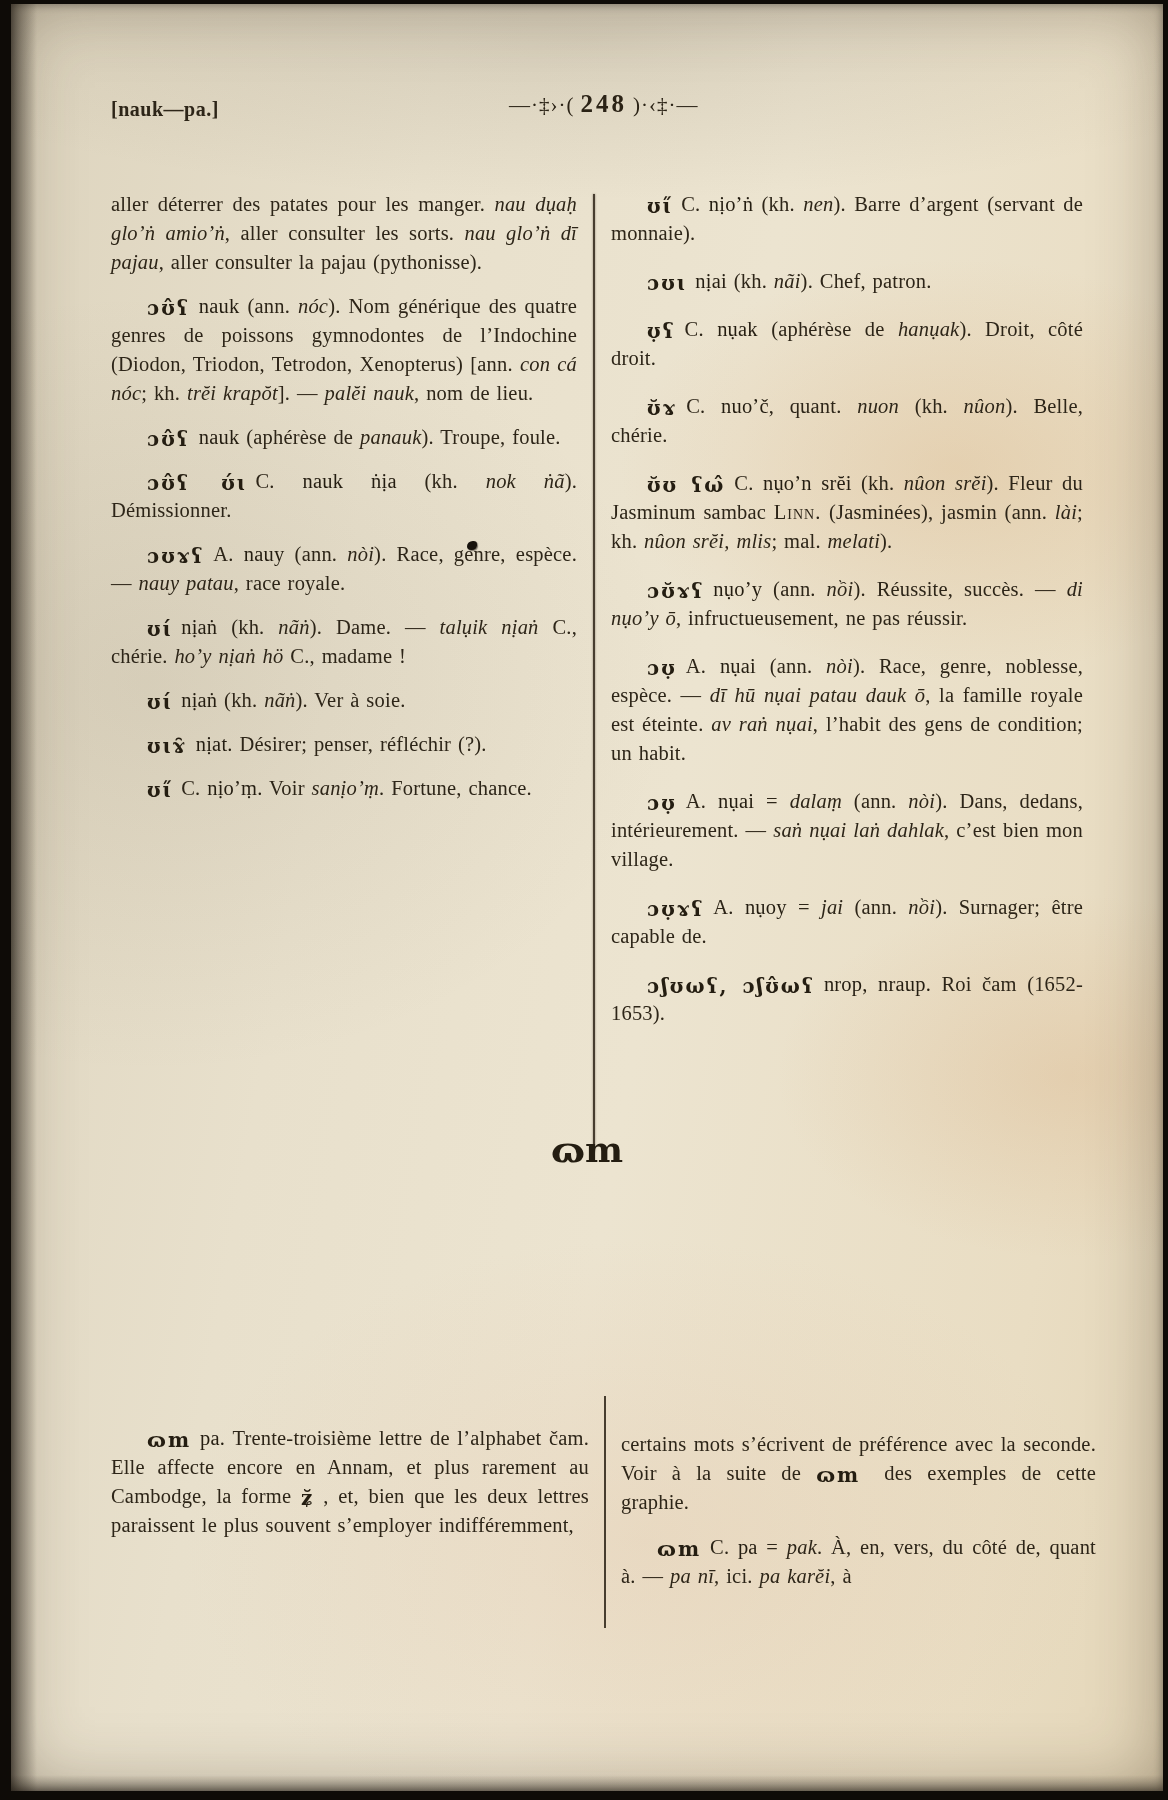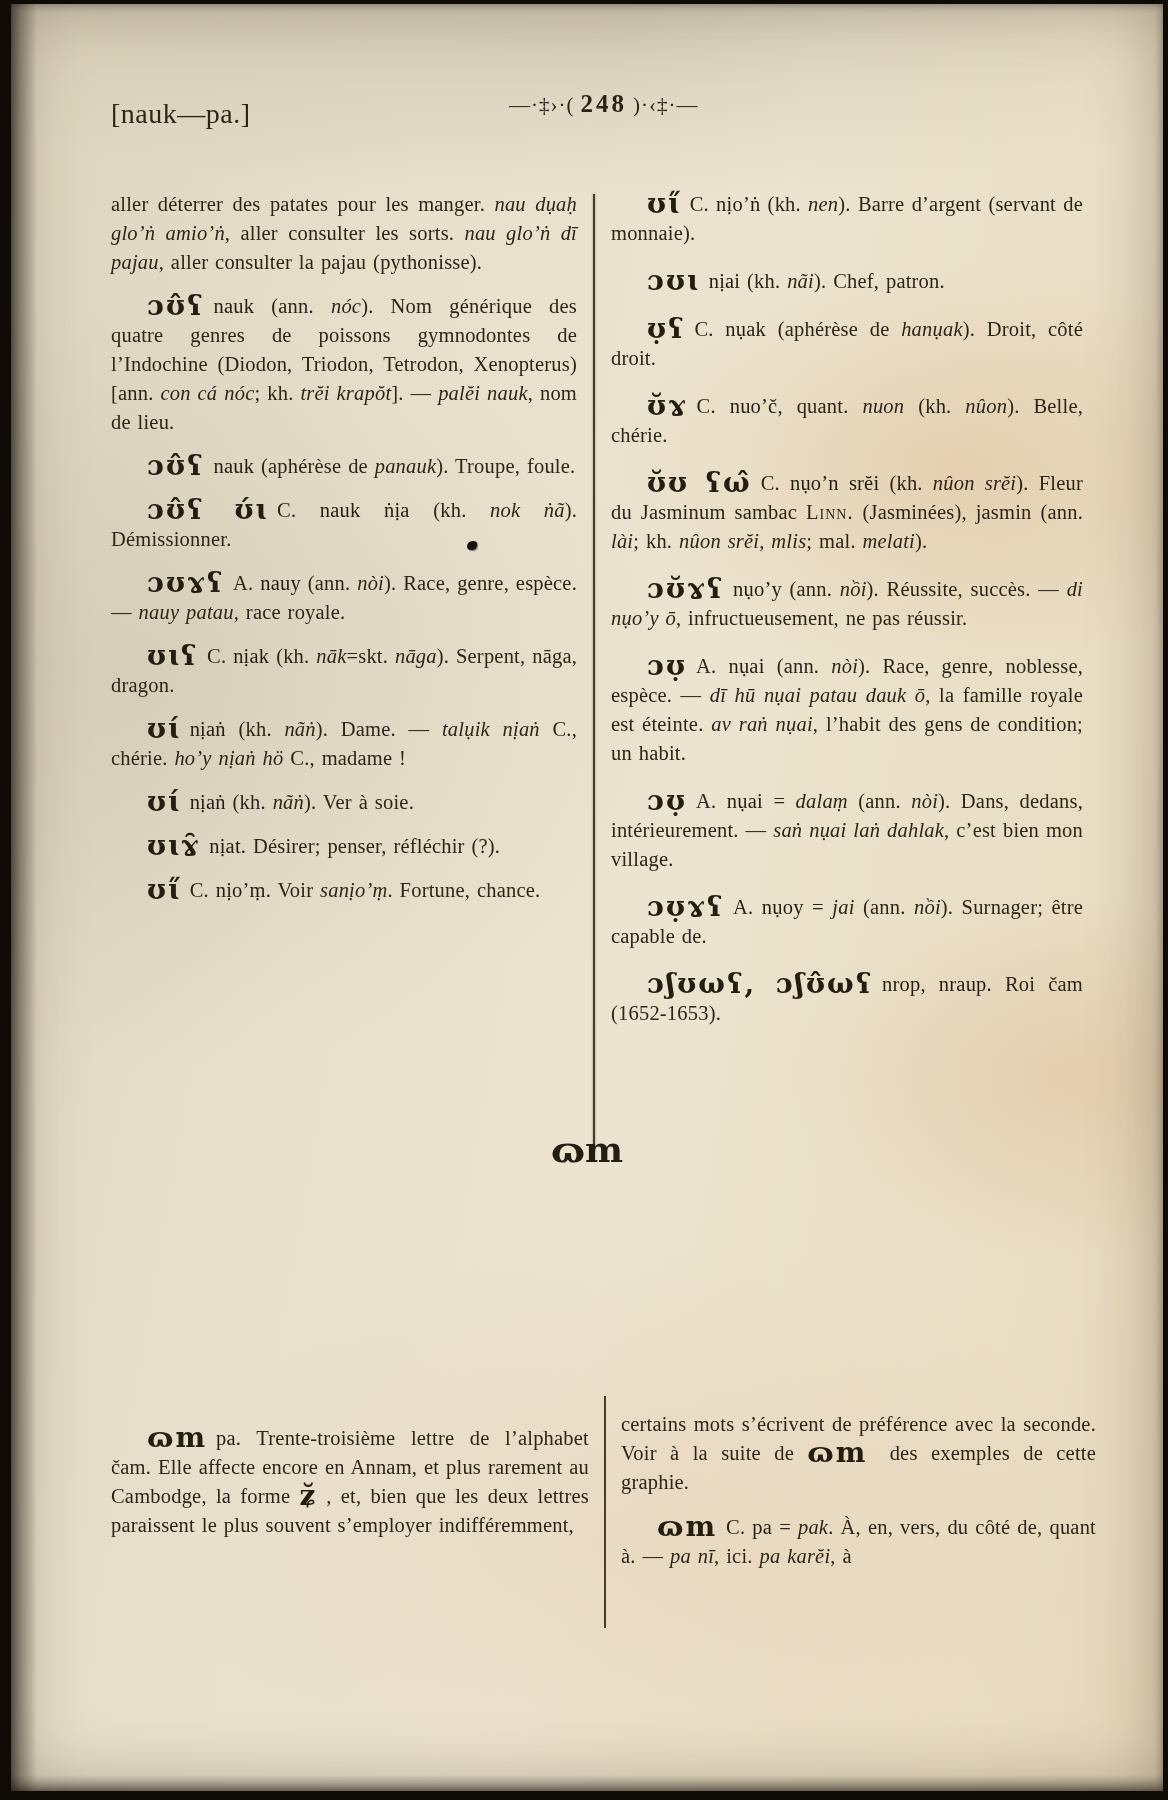--- a/index.html
+++ b/index.html
@@ -15,49 +15,49 @@
     background:
       radial-gradient(ellipse 480px 300px at 82% 26%, rgba(214,170,118,.30), transparent 70%),
       radial-gradient(ellipse 420px 260px at 92% 60%, rgba(212,168,122,.28), transparent 70%),
       radial-gradient(ellipse 640px 420px at 55% 86%, rgba(224,188,158,.25), transparent 72%),
       radial-gradient(ellipse 700px 520px at 12% 38%, rgba(120,110,90,.12), transparent 75%),
       radial-gradient(ellipse 900px 200px at 50% 2%, rgba(110,100,80,.14), transparent 80%),
       linear-gradient(100deg,#ddd4be,#e8e0cc 30%,#ece4d0 55%,#e9ddc3 85%,#e4d6b8);
     box-shadow: inset 0 0 70px rgba(60,45,25,.38), inset 0 0 10px rgba(0,0,0,.45);
   }
   .header{position:absolute;top:86px;left:100px;right:108px;height:46px;}
-  .section-label{position:absolute;left:0;top:8px;font-weight:400;font-size:28px;letter-spacing:.5px;}
+  .section-label{position:absolute;left:0;top:8px;font-weight:700;font-size:20px;letter-spacing:.5px;}
   .page-ornament{position:absolute;left:50%;transform:translateX(-57%);top:0;font-size:21px;white-space:nowrap;color:#2b2316;margin-left:34px;}
   .page-number{font-weight:700;font-size:25px;letter-spacing:3px;padding:0 6px;}
   .orn{letter-spacing:1px;}
 
   .main{position:absolute;top:146px;left:100px;width:972px;display:flex;margin-top:40px;}
   .bottom{position:absolute;top:1406px;left:100px;width:985px;display:flex;}
   .colL{width:466px;}
   .colR{flex:1;min-width:0;}
   .vrule{width:2px;background:#473d2f;margin:4px 16px 0 16px;height:958px;box-shadow:0 0 2px rgba(60,50,35,.6);}
   .brule{width:2px;background:#473d2f;margin:-14px 15px 0 15px;height:232px;}
   .bcolL{width:478px;padding-top:14px;}
-  .bcolR{flex:1;min-width:0;}
+  .bcolR{flex:1;min-width:0;margin-top:20px;}
 
   .entry{
     margin:0 0 15px 0;
     font-size:20.5px;line-height:29px;
     text-align:justify;letter-spacing:.2px;word-spacing:1.5px;
   }
   .colR .entry{margin-bottom:19px;}
   .bottom .entry{margin-bottom:16px;}
   .ind{text-indent:36px;}
 
   .seg-b{font-weight:400;color:#241d11;}
   .seg-i{font-style:italic;}
   .seg-s{font-variant:small-caps;letter-spacing:1px;}
   .seg-c{
     font-family:"DejaVu Serif","DejaVu Sans",serif;
-    font-size:28px;font-weight:600;letter-spacing:2px;
+    font-size:20px;font-weight:600;letter-spacing:2px;
     line-height:10px;vertical-align:-2px;margin-right:9px;color:#241d11;
   }
   .section-divider{
     position:absolute;top:1124px;left:0;width:100%;text-align:center;
     font-family:"DejaVu Serif","DejaVu Sans",serif;
     font-size:36px;font-weight:600;color:#241d11;
   }
   .ink-blob{position:absolute;left:456px;top:537px;width:10px;height:9px;background:#17120c;border-radius:62% 38% 55% 45%;box-shadow:1px 1px 1px rgba(23,18,12,.5);}
   .edge-shadow-left{position:absolute;left:0;top:0;bottom:0;width:26px;background:linear-gradient(90deg,rgba(20,14,8,.55),transparent);}
   .edge-shadow-bottom{position:absolute;left:0;right:0;bottom:0;height:16px;background:linear-gradient(0deg,rgba(20,14,8,.4),transparent);}
@@ -74,21 +74,20 @@
     </div>
   </div>
 
   <div class="main">
     <div class="colL">
         <p class="entry"><span class="seg-p">aller déterrer des patates pour les manger. </span><span class="seg-i">nau dụaḥ glo’ṅ amio’ṅ</span><span class="seg-p">, aller consulter les sorts. </span><span class="seg-i">nau glo’ṅ dī pajau</span><span class="seg-p">, aller consulter la pajau (pythonisse).</span></p>
         <p class="entry ind"><span class="seg-c">ɔʊ̂ʕ</span><span class="seg-b">nauk </span><span class="seg-p">(ann. </span><span class="seg-i">nóc</span><span class="seg-p">). Nom générique des quatre genres de poissons gymnodontes de l’Indochine (Diodon, Triodon, Tetrodon, Xenopterus) [ann. </span><span class="seg-i">con cá nóc</span><span class="seg-p">; kh. </span><span class="seg-i">trĕi krapŏt</span><span class="seg-p">]. — </span><span class="seg-i">palĕi nauk</span><span class="seg-p">, nom de lieu.</span></p>
         <p class="entry ind"><span class="seg-c">ɔʊ̂ʕ</span><span class="seg-b">nauk </span><span class="seg-p">(aphérèse de </span><span class="seg-i">panauk</span><span class="seg-p">). Troupe, foule.</span></p>
         <p class="entry ind"><span class="seg-c">ɔʊ̂ʕ ʊ́ɩ</span><span class="seg-p">C. </span><span class="seg-b">nauk ṅịa </span><span class="seg-p">(kh. </span><span class="seg-i">nok ṅã</span><span class="seg-p">). Démissionner.</span></p>
         <p class="entry ind"><span class="seg-c">ɔʊɤʕ</span><span class="seg-p">A. </span><span class="seg-b">nauy </span><span class="seg-p">(ann. </span><span class="seg-i">nòi</span><span class="seg-p">). Race, genre, espèce. — </span><span class="seg-i">nauy patau</span><span class="seg-p">, race royale.</span></p>
-        <p class="entry ind"><span class="seg-c">ʊɩʕ</span><span class="seg-p">C. </span><span class="seg-b">nịak </span><span class="seg-p">(kh. </span><span class="seg-i">nāk</span><span class="seg-p">=skt. </span><span class="seg-i">nāga</span><span class="seg-p">). Serpent, nāga, dragon.</span></p>
         <p class="entry ind"><span class="seg-c">ʊɩ́</span><span class="seg-b">nịaṅ </span><span class="seg-p">(kh. </span><span class="seg-i">nãṅ</span><span class="seg-p">). Dame. — </span><span class="seg-i">talụik nịaṅ</span><span class="seg-p"> C., chérie. </span><span class="seg-i">ho’y nịaṅ hö</span><span class="seg-p"> C., madame !</span></p>
         <p class="entry ind"><span class="seg-c">ʊɩ́</span><span class="seg-b">nịaṅ </span><span class="seg-p">(kh. </span><span class="seg-i">nãṅ</span><span class="seg-p">). Ver à soie.</span></p>
         <p class="entry ind"><span class="seg-c">ʊɩɤ̑</span><span class="seg-b">nịat. </span><span class="seg-p">Désirer; penser, réfléchir (?).</span></p>
         <p class="entry ind"><span class="seg-c">ʊɩ̋</span><span class="seg-p">C. </span><span class="seg-b">nịo’ṃ. </span><span class="seg-p">Voir </span><span class="seg-i">sanịo’ṃ</span><span class="seg-p">. Fortune, chance.</span></p>
       </div>
     <div class="vrule"></div>
     <div class="colR">
         <p class="entry ind"><span class="seg-c">ʊɩ̋</span><span class="seg-p">C. </span><span class="seg-b">nịo’ṅ </span><span class="seg-p">(kh. </span><span class="seg-i">nen</span><span class="seg-p">). Barre d’argent (servant de monnaie).</span></p>
         <p class="entry ind"><span class="seg-c">ɔʊɩ</span><span class="seg-b">nịai </span><span class="seg-p">(kh. </span><span class="seg-i">nãi</span><span class="seg-p">). Chef, patron.</span></p>
         <p class="entry ind"><span class="seg-c">ʊ̣ʕ</span><span class="seg-p">C. </span><span class="seg-b">nụak </span><span class="seg-p">(aphérèse de </span><span class="seg-i">hanụak</span><span class="seg-p">). Droit, côté droit.</span></p>

